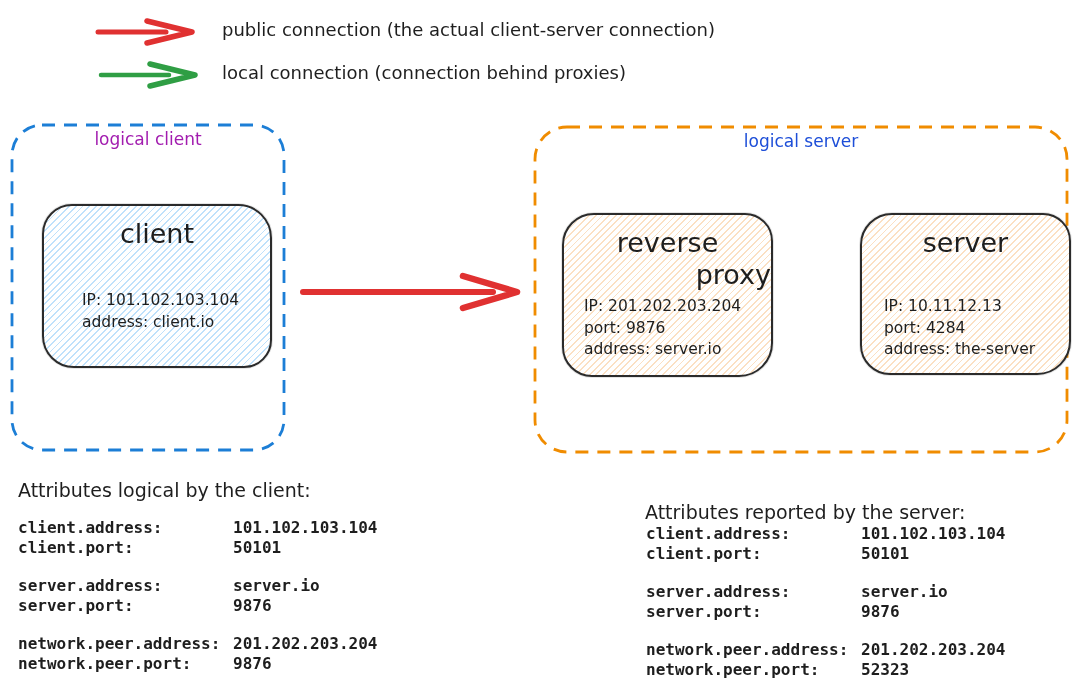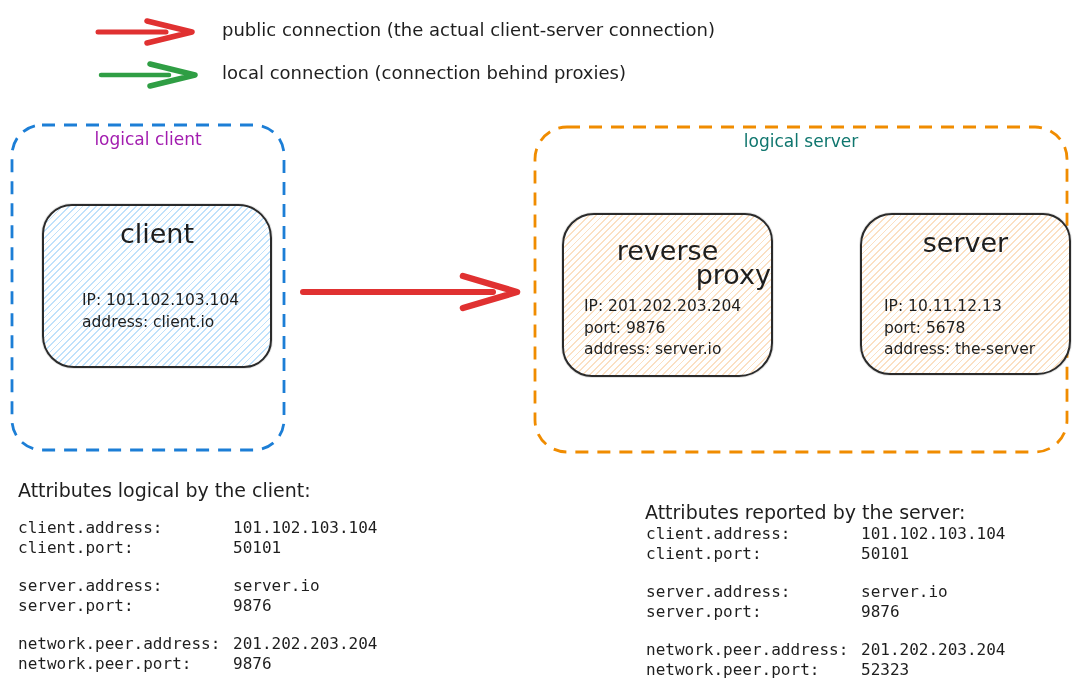--- a/index.html
+++ b/index.html
@@ -10,21 +10,21 @@
   .abs{position:absolute;}
   .hand{font-family:"DejaVu Sans",sans-serif;}
   .mono{font-family:"DejaVu Sans Mono",monospace;}
 
   
   .legend-label{font-size:18px;line-height:26px;white-space:nowrap;}
 
   
   .container-label{font-size:17px;line-height:22px;text-align:center;white-space:nowrap;}
   .label-blue{color:#a21caf;}
-  .label-orange{color:#0f766e;}
+  .label-orange{color:#1d4ed8;}
 
   
   .node{
     position:absolute;border:2px solid #2b2b2b;background-color:#ffffff;
     box-shadow:0 0 0 1px rgba(43,43,43,0.12);
   }
   .node-blue{
     border-radius:30px 34px 28px 32px;
     background-image:repeating-linear-gradient(135deg,rgba(255,255,255,0) 0 3.4px,#bfe1fb 3.4px 4.7px);
     padding-left:24px;
@@ -34,21 +34,21 @@
     background-image:repeating-linear-gradient(135deg,rgba(255,255,255,0) 0 3.4px,#fbe0c3 3.4px 4.7px);
   }
   .node-title{
     position:absolute;left:0;right:0;text-align:center;
     font-size:27px;line-height:36px;white-space:nowrap;
   }
   .node-lines{position:absolute;font-size:15.5px;line-height:21.5px;white-space:nowrap;}
 
   
   .attr-title{font-size:19px;line-height:26px;white-space:nowrap;}
-  .attr-rows{position:absolute;}
+  .attr-rows{position:absolute;font-weight:bold;}
   .attr-group{margin-bottom:19px;}
   .attr-row{display:flex;font-size:16px;line-height:19.5px;white-space:nowrap;}
   .attr-key{width:215px;}
   svg{display:block;}
 </style>
 </head>
 <body>
 
 <div id="canvas">
 
@@ -81,34 +81,34 @@
     <line x1="10" y1="24" x2="200" y2="24" stroke="#e03131" stroke-width="6" stroke-linecap="round"></line>
     <polyline points="170,8 224,24 170,40" fill="none" stroke="#e03131" stroke-width="6.5" stroke-linecap="round" stroke-linejoin="round"></polyline>
   </svg>
 
   <svg class="abs" style="left:533px;top:125px;" width="536" height="329">
     <rect x="2" y="2" width="532" height="325" rx="32" fill="none" stroke="#f08c00" stroke-width="2.8" stroke-dasharray="13 9"></rect>
   </svg>
   <div class="abs hand container-label label-orange" style="left:533px;top:130px;width:536px;">logical server</div>
 
   <div class="node node-orange" style="left:562px;top:213px;width:207px;height:160px;">
-    <div class="hand node-title" style="top:18px;">reverse</div>
+    <div class="hand node-title" style="top:10px;">reverse</div>
     <div class="hand node-title" style="top:42px;text-align:right;">proxy</div>
     <div class="hand node-lines" style="left:20px;top:81px;">
       <div>IP: 201.202.203.204</div>
       <div>port: 9876</div>
       <div>address: server.io</div>
     </div>
   </div>
 
   <div class="node node-orange" style="left:860px;top:213px;width:207px;height:158px;">
     <div class="hand node-title" style="top:10px;">server</div>
     <div class="hand node-lines" style="left:22px;top:81px;">
       <div>IP: 10.11.12.13</div>
-      <div>port: 5678</div>
+      <div>port: 4284</div>
       <div>address: the-server</div>
     </div>
   </div>
 
   <div class="abs hand attr-title" style="left:18px;top:477px;">Attributes logical by the client:</div>
   <div class="attr-rows mono" style="left:18px;top:518px;">
     <div class="attr-group">
       <div class="attr-row">
         <span class="attr-key">client.address:</span>
         <span class="attr-val">101.102.103.104</span>

